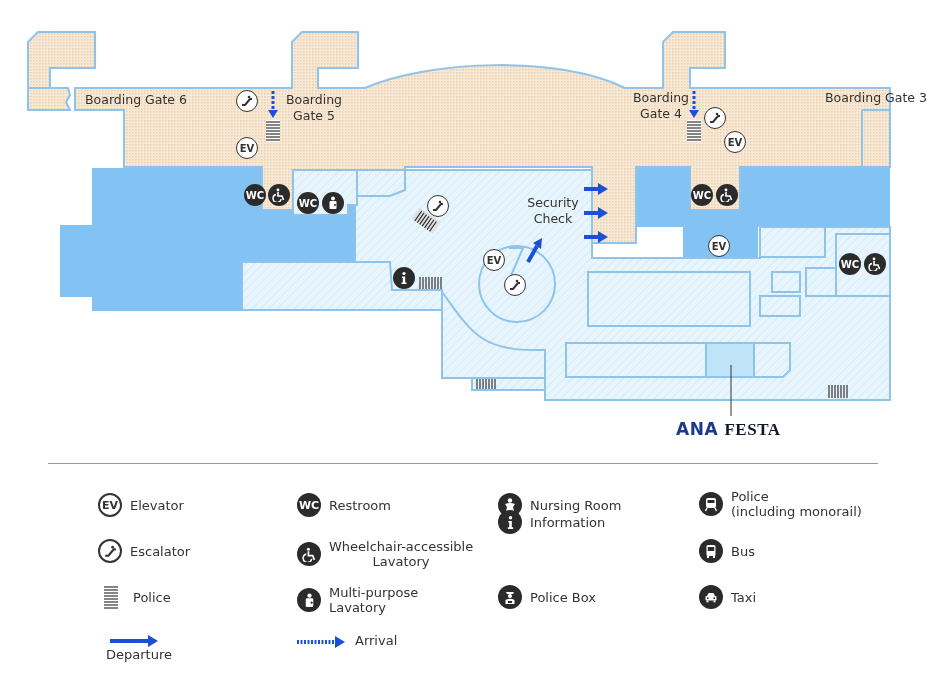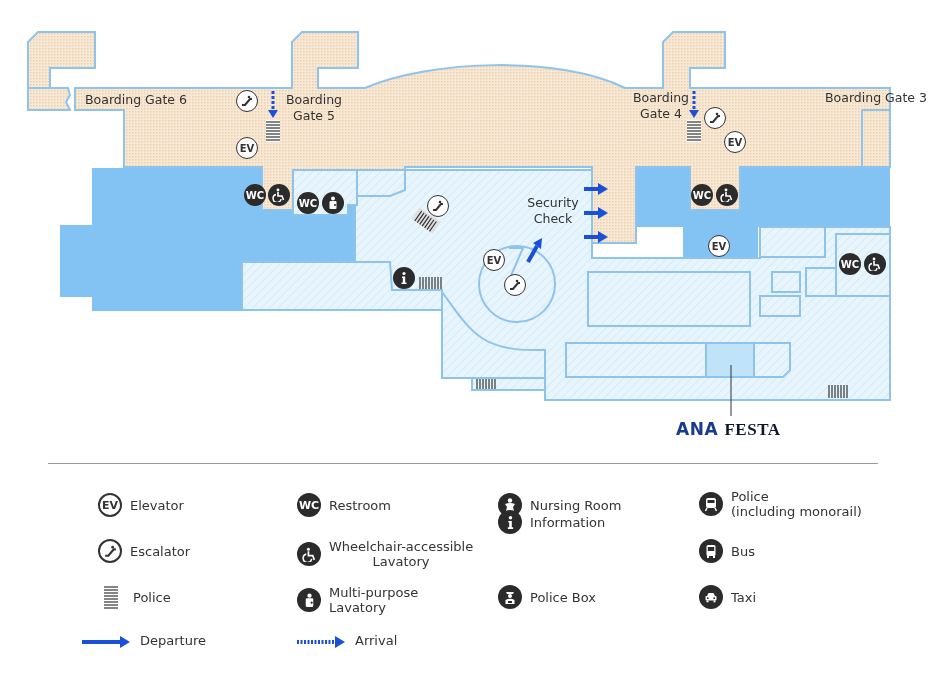--- a/index.html
+++ b/index.html
@@ -377,21 +377,21 @@
           <rect x="2.5" y="7" width="11" height="4.5" rx="1" fill="#fff"></rect>
           <rect x="3.5" y="11.5" width="2" height="1.8" fill="#fff"></rect>
           <rect x="10.5" y="11.5" width="2" height="1.8" fill="#fff"></rect>
           <circle cx="4.8" cy="9.2" r="0.9" fill="#2b2b2b"></circle>
           <circle cx="11.2" cy="9.2" r="0.9" fill="#2b2b2b"></circle>
         </svg>
     </div>
     <span class="lg-label">Taxi</span>
   </div>
 
-  <div class="legend-item" style="left:82px;top:633px;">
+  <div class="legend-item" style="left:98px;top:633px;flex-direction:column;">
     <div style="width:50px;height:14px;flex:none;">
       <svg width="50" height="14" viewBox="0 0 50 14">
           <rect x="0" y="5" width="40" height="4" fill="#1a4fd8"></rect>
           <path d="M38 1 L48 7 L38 13 Z" fill="#1a4fd8"></path>
         </svg>
     </div>
     <span class="lg-label">Departure</span>
   </div>
   <div class="legend-item" style="left:297px;top:633px;">
     <div style="width:50px;height:14px;flex:none;">

